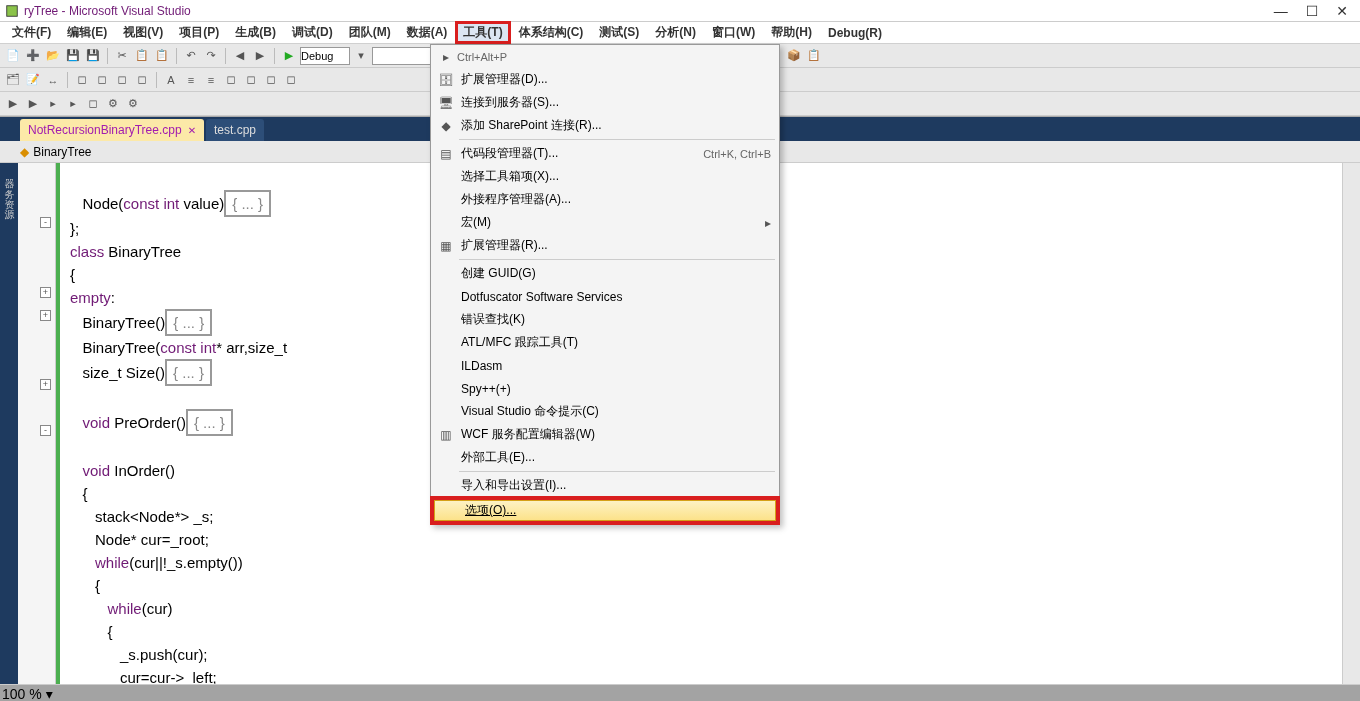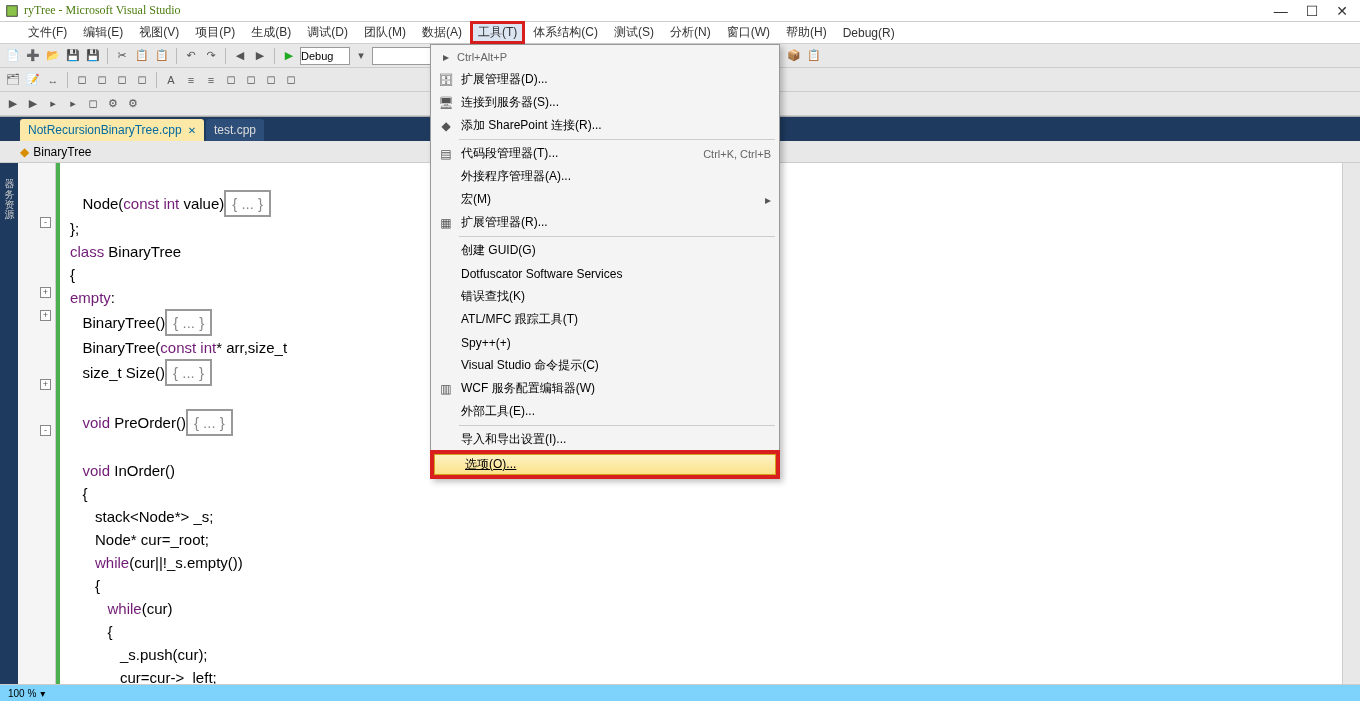--- a/index.html
+++ b/index.html
@@ -1,37 +1,37 @@
 <!DOCTYPE html>
 <html><head>
 <meta charset="utf-8">
 <style>
 * { margin: 0; padding: 0; box-sizing: border-box; font-family: "Microsoft YaHei", Tahoma, sans-serif; }
 body { background: #fff; width: 1360px; height: 701px; overflow: hidden; font-size: 12px; }
 
 .titlebar { height: 22px; background: #fff; display: flex; align-items: center; padding: 0 4px; border-bottom: 1px solid #ccc; }
 .titlebar .icon-box { width: 16px; height: 16px; margin-right: 4px; display: inline-flex; align-items: center; justify-content: center; }
-.titlebar .title { flex: 1; color: #4d7c0f; font-family: Liberation Serif, serif; }
+.titlebar .title { flex: 1; color: #701a75; }
 .titlebar .winbtns { display: flex; gap: 18px; padding-right: 8px; }
 .titlebar .winbtns span { font-size: 14px; color: #333; cursor: default; }
 
-.menubar { height: 22px; background: #fff; display: flex; align-items: center; padding: 0 20px; border-bottom: 1px solid #d0d0d0; }
+.menubar { height: 22px; background: #fff; display: flex; align-items: center; padding: 0 4px; border-bottom: 1px solid #d0d0d0; font-weight: bold; }
 .menubar .mitem { padding: 2px 8px; color: #333; }
 .menubar .mitem.hl { border: 3px solid #d91e1e; padding: 0 5px; background: #dce6f2; }
 
 .toolbars { background: #e8e8e8; border-bottom: 1px solid #aaa; }
 .toolbar-row { height: 24px; display: flex; align-items: center; padding: 0 4px; gap: 2px; border-bottom: 1px solid #ccc; }
 .tbtn { width: 18px; height: 18px; display: inline-flex; align-items: center; justify-content: center; color: #555; font-size: 11px; }
 .tsep { width: 1px; height: 16px; background: #bbb; margin: 0 3px; }
 .tcombo { height: 18px; border: 1px solid #999; background: #fff; padding: 0 0; font-size: 11px; display: inline-flex; align-items: center; min-width: 50px; }
 .tcombo.wide { min-width: 200px; }
 
 .tabstrip { height: 24px; background: #1e3a5f; display: flex; align-items: flex-end; padding-left: 20px; }
 .tab { height: 22px; padding: 0 8px; display: flex; align-items: center; border-radius: 3px 3px 0 0; font-size: 12px; margin-right: 2px; }
-.tab.active { background: #fce9a8; color: #0369a1; }
+.tab.active { background: #fce9a8; color: #a21caf; }
 .tab.inactive { background: #2d4e78; color: #ddd; }
 .tab .x { margin-left: 6px; font-size: 10px; }
 
 .navbar { height: 22px; background: #e8e8e8; border-bottom: 1px solid #ccc; display: flex; align-items: center; padding-left: 20px; }
 .navbar .ico { color: #d98e00; margin-right: 4px; }
 
 .main { position: relative; display: flex; height: calc(701px - 22px - 22px - 72px - 24px - 22px - 18px); }
 .left-strip { width: 18px; background: #1e3a5f; display: flex; flex-direction: column; align-items: center; padding-top: 4px; gap: 2px; }
 .left-strip .vtab { writing-mode: vertical-lr; color: #ccc; font-size: 10px; padding: 4px 0; }
 
@@ -49,21 +49,21 @@
 .dropdown { position: absolute; left: 430px; top: 44px; width: 350px; background: #f4f4f4; border: 1px solid #999; box-shadow: 3px 3px 6px rgba(0,0,0,.25); z-index: 100; }
 .dd-item { height: 23px; display: flex; align-items: center; padding: 0 8px 0 4px; }
 .dd-item .dico { width: 22px; display: inline-flex; justify-content: center; color: #555; }
 .dd-item .dlabel { flex: 1; padding-left: 4px; }
 .dd-item .dsc { color: #666; font-size: 11px; }
 .dd-item.sub::after { content: "▸"; color: #555; margin-left: auto; }
 .dd-sep { height: 1px; background: #ccc; margin: 2px 4px 2px 28px; }
 .dd-item.hl { background: linear-gradient(#fdf2c4,#fce28a); border: 1px solid #d4a017; height: 21px; margin: 0; text-decoration: underline; }
 .dd-outline { border: 4px solid #d91e1e; margin: -1px; }
 
-.statusbar { height: 18px; background: #7dd3fc; border-top: 1px solid #ccc; display: flex; align-items: center; padding: 0 8px; font-size: 10px; }
+.statusbar { height: 18px; background: #a3a3a3; border-top: 1px solid #ccc; display: flex; align-items: center; padding: 0 2px; font-size: 14px; }
 .statusbar .zoom { }
 .statusbar .dd { margin-left: 4px; }
 
 svg.ico16 { width:14px; height:14px; }
 </style>
 </head>
 <body>
 
 <div class="titlebar">
   <span class="icon-box">
@@ -241,20 +241,24 @@
     <span class="dlabel">添加 SharePoint 连接(R)...</span>
   </div>
   <div class="dd-sep"></div>
   <div class="dd-item">
     <span class="dico">▤</span>
     <span class="dlabel">代码段管理器(T)...</span>
     <span class="dsc">Ctrl+K, Ctrl+B</span>
   </div>
   <div class="dd-item">
     <span class="dico"></span>
+    <span class="dlabel">选择工具箱项(X)...</span>
+  </div>
+  <div class="dd-item">
+    <span class="dico"></span>
     <span class="dlabel">外接程序管理器(A)...</span>
   </div>
   <div class="dd-item sub">
     <span class="dico"></span>
     <span class="dlabel">宏(M)</span>
   </div>
   <div class="dd-item">
     <span class="dico">▦</span>
     <span class="dlabel">扩展管理器(R)...</span>
   </div>
@@ -267,20 +271,24 @@
     <span class="dico"></span>
     <span class="dlabel">Dotfuscator Software Services</span>
   </div>
   <div class="dd-item">
     <span class="dico"></span>
     <span class="dlabel">错误查找(K)</span>
   </div>
   <div class="dd-item">
     <span class="dico"></span>
     <span class="dlabel">ATL/MFC 跟踪工具(T)</span>
+  </div>
+  <div class="dd-item">
+    <span class="dico"></span>
+    <span class="dlabel">ILDasm</span>
   </div>
   <div class="dd-item">
     <span class="dico"></span>
     <span class="dlabel">Spy++(+)</span>
   </div>
   <div class="dd-item">
     <span class="dico"></span>
     <span class="dlabel">Visual Studio 命令提示(C)</span>
   </div>
   <div class="dd-item">

